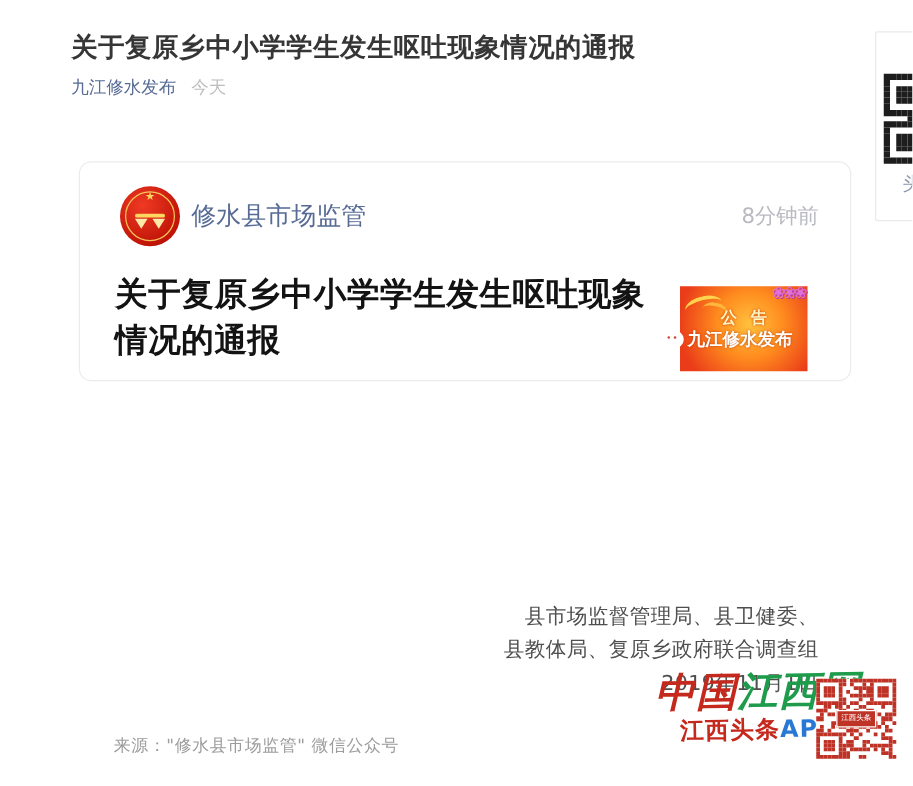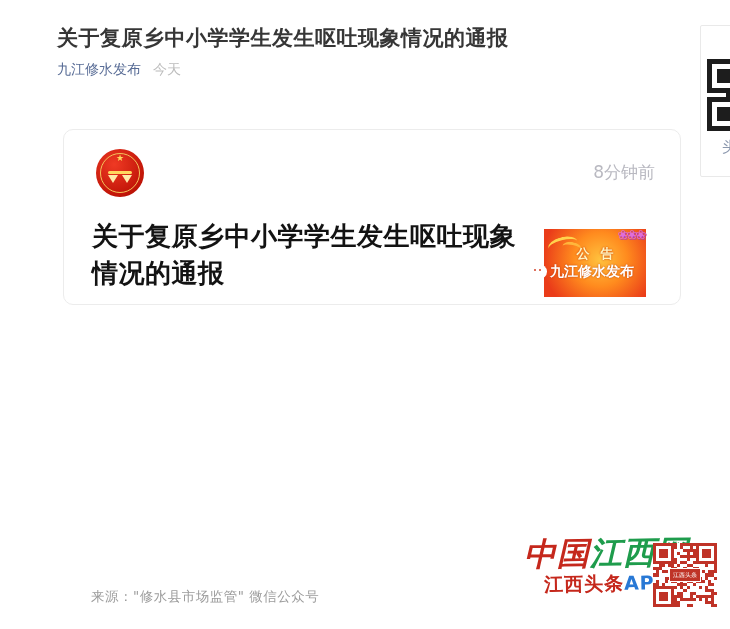--- a/index.html
+++ b/index.html
@@ -85,33 +85,39 @@
   </div>
 
   <div class="card">
     <div class="badge">
       <span class="ring"></span>
       <span class="star">★</span>
       <span class="beam"></span>
       <span class="pan-l"></span>
       <span class="pan-r"></span>
     </div>
+    <span class="acct">修水县市场监管</span>
     <span class="ago">8分钟前</span>
     <h2>关于复原乡中小学学生发生呕吐现象情况的通报</h2>
 
     <div class="thumb">
       <span class="ribbon"></span>
       <span class="ribbon2"></span>
       <span class="flowers">❀❀❀</span>
       <span class="gong">公告</span>
       <span class="wm"><span class="wm-icon"></span><span>九江修水发布</span></span>
     </div>
   </div>
 
 
+  <div class="sig">
+    <div>县市场监督管理局、县卫健委、</div>
+    <div>县教体局、复原乡政府联合调查组</div>
+    <div>2019年11月1日</div>
+  </div>
 
   <div class="brand">
     <div class="brand-name"><span class="cn">中国</span><span class="jx">江西网</span></div>
     <div class="brand-app"><span class="red">江西头条</span><span class="blue">APP</span></div>
   </div>
 
   <div class="qr qr-red">
     <span class="qr-label">江西头条</span>
   <i style="left: 0%; top: 0%; width: 4.7619%; height: 4.7619%;"></i>
       <i style="left: 4.7619%; top: 0%; width: 4.7619%; height: 4.7619%;"></i>

